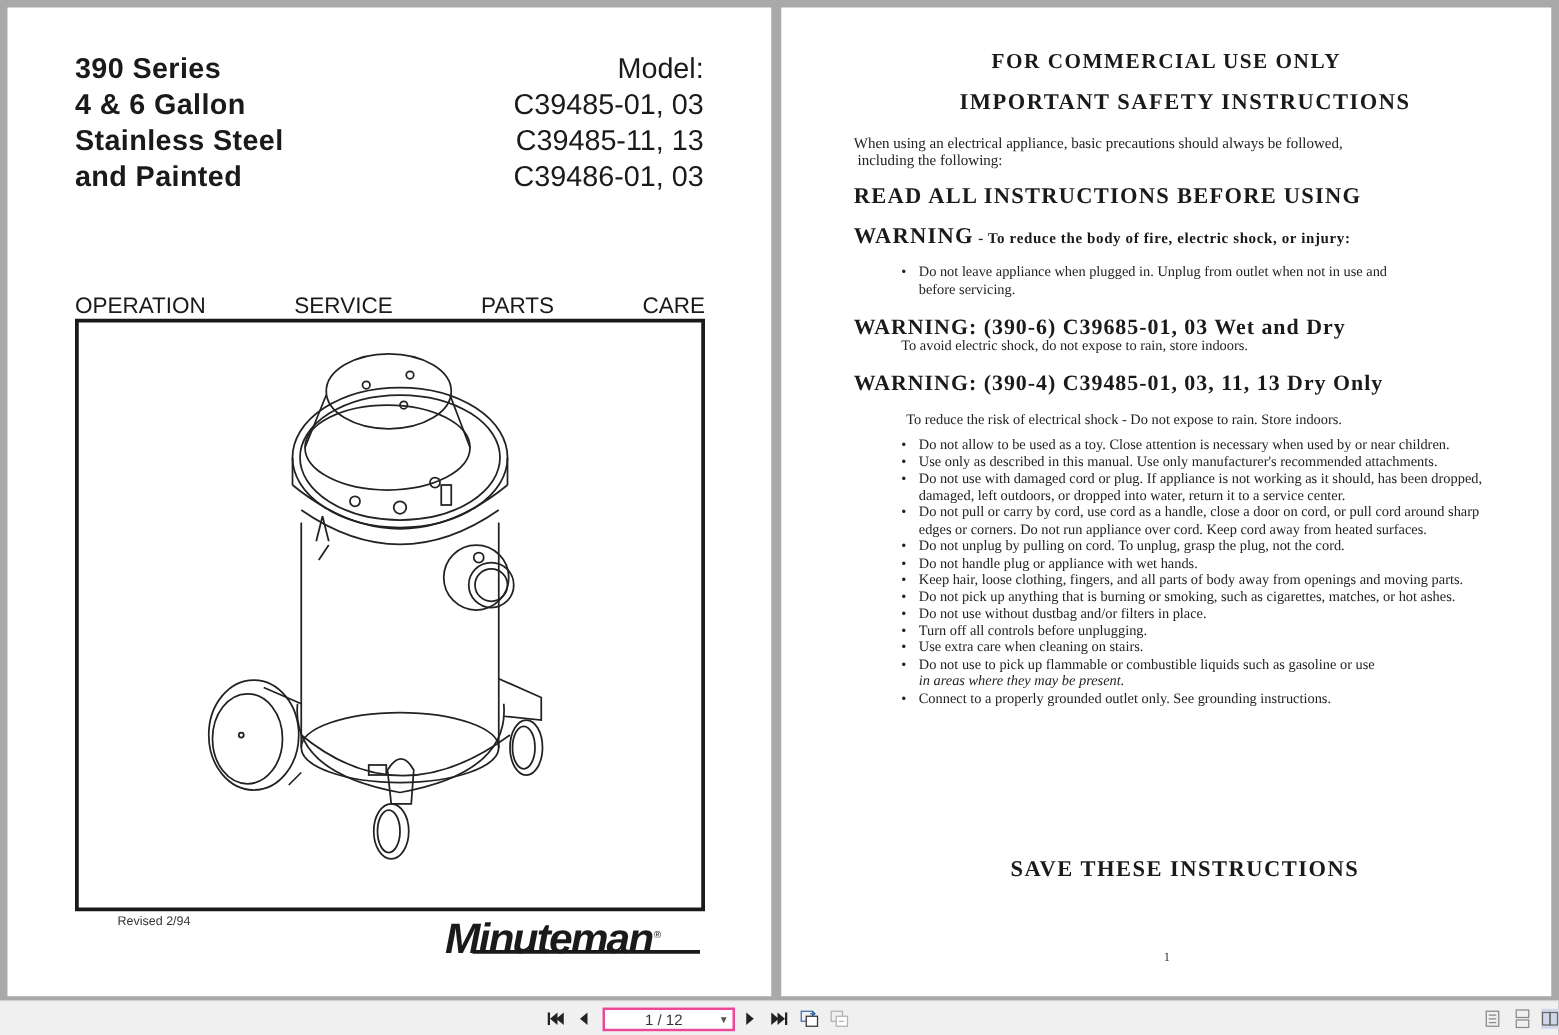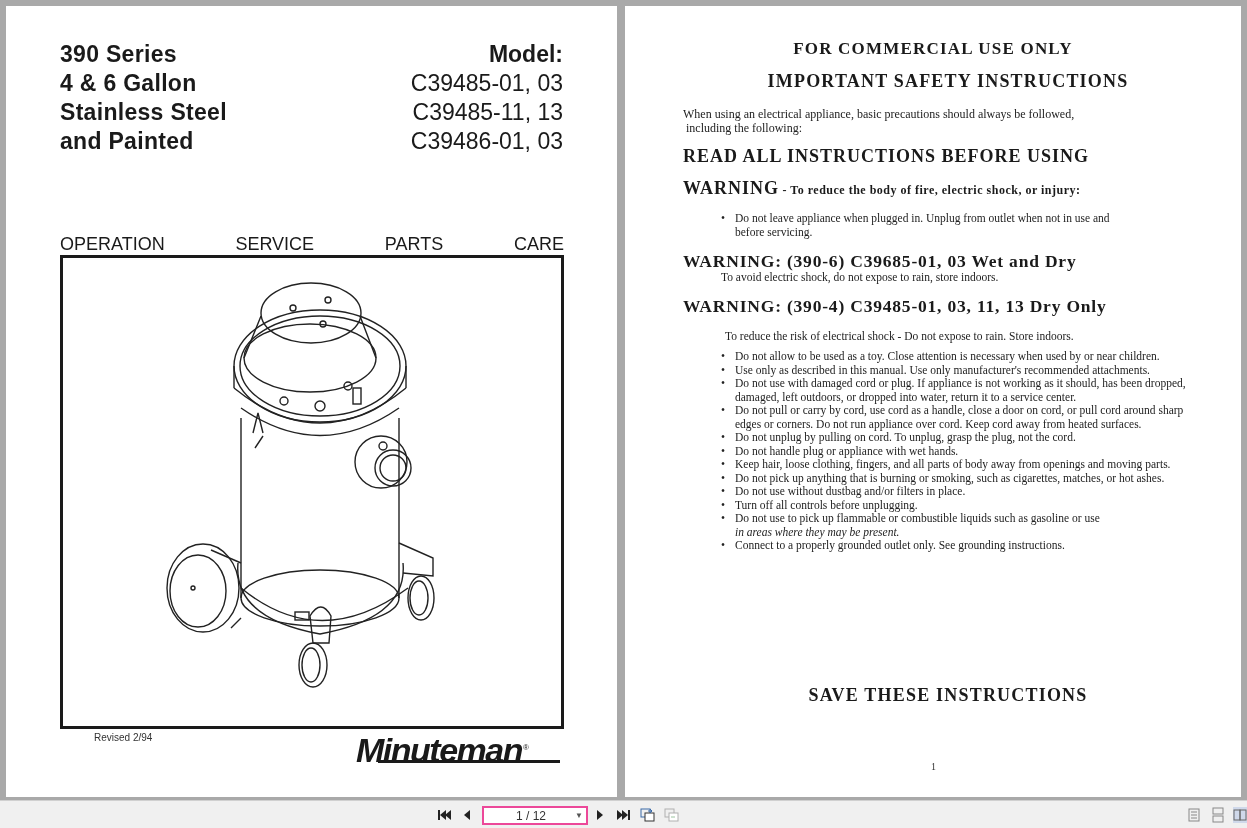--- a/index.html
+++ b/index.html
@@ -7,21 +7,21 @@
   body { position: relative; font-family: "Liberation Sans", sans-serif; color: #1a1a1a; }
 
   .viewer { position: absolute; left: 0; top: 0; width: 1247px; height: 652px; background: #a9a9a9; }
   .page { position: absolute; top: 6px; height: 791px; background: #fff; }
   .page-left { left: 6px; width: 611px; }
   .page-right { left: 625px; width: 616px; font-family: Liberation Serif, serif; }
 
   
   .title-block { position: absolute; left: 54px; top: 34px; font-weight: bold; font-size: 23px; line-height: 29px; letter-spacing: 0.3px; }
   .model-block { position: absolute; right: 54px; top: 34px; text-align: right; font-size: 23px; line-height: 29px; }
-  .model-block .model-label { font-weight: bold; }
+  .model-block .model-label { font-weight: normal; }
   .sections { position: absolute; left: 54px; width: 504px; top: 228px; display: flex; justify-content: space-between; font-size: 18px; line-height: 20px; }
   .sections span { font-weight: normal; }
   .frame { position: absolute; left: 54px; top: 249px; width: 504px; height: 474px; border: 3px solid #1a1a1a; }
   .frame svg { position: absolute; left: 0; top: 0; }
   .revised { position: absolute; left: 54px; top: 726px; font-size: 10px; color: #333; padding-left: 34px; }
   .logo { position: absolute; left: 350px; top: 724px; font-weight: bold; font-style: italic; font-size: 34px; letter-spacing: -1.5px; color: #1a1a1a; font-family: "Liberation Sans", sans-serif; line-height: 36px; }
   .logo .reg { font-size: 8px; vertical-align: super; font-style: normal; font-weight: normal; margin-left: 1px; }
   .logo-underline { position: absolute; left: 372px; top: 754px; width: 182px; height: 3px; background: #1a1a1a; }
 
   
@@ -157,20 +157,21 @@
       <li>Do not allow to be used as a toy.  Close attention is necessary when used by or near children.</li>
       <li>Use only as described in this manual.  Use only manufacturer's recommended attachments.</li>
       <li>Do not use with damaged cord or plug.  If appliance is not working as it should, has been dropped, damaged, left outdoors, or dropped into water, return it to a service center.</li>
       <li>Do not pull or carry by cord, use cord as a handle, close a door on cord, or pull cord around sharp edges or corners.  Do not run appliance over cord.  Keep cord away from heated surfaces.</li>
       <li>Do not unplug by pulling on cord.  To unplug, grasp the plug, not the cord.</li>
       <li>Do not handle plug or appliance with wet hands.</li>
       <li>Keep hair, loose clothing, fingers, and all parts of body away from openings and moving parts.</li>
       <li>Do not pick up anything that is burning or smoking, such as cigarettes, matches, or hot ashes.</li>
       <li>Do not use without dustbag and/or filters in place.</li>
       <li>Turn off all controls before unplugging.</li>
+      <li>Use extra care when cleaning on stairs.</li>
       <li><span>Do not use to pick up flammable or combustible liquids such as gasoline or use</span><br><span class="it">in areas where they may be present.</span></li>
       <li>Connect to a properly grounded outlet only.  See grounding instructions.</li>
     </ul>
     <div class="rp h-save">SAVE THESE INSTRUCTIONS</div>
     <div class="rp page-num">1</div>
   </div>
 </div>
 
 <div class="toolbar">
   <div class="tb-btn" style="left:437px;width:16px;">

